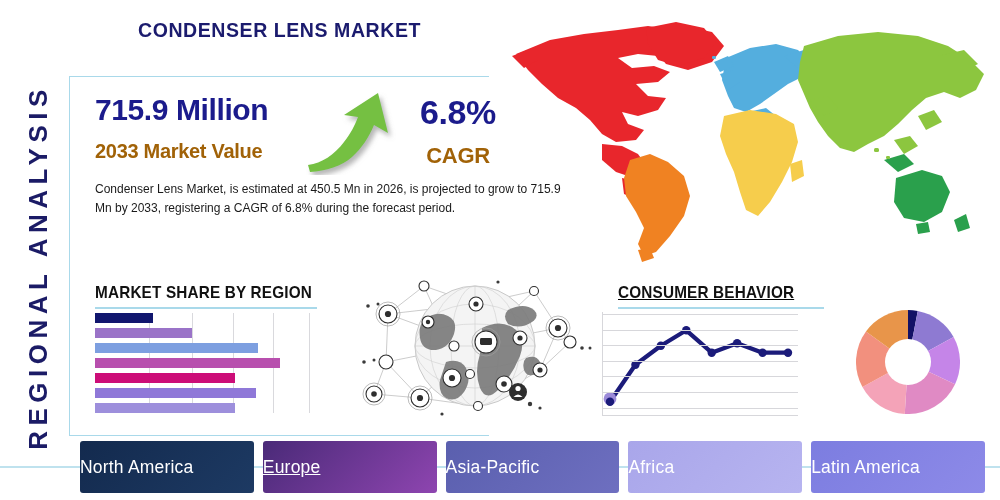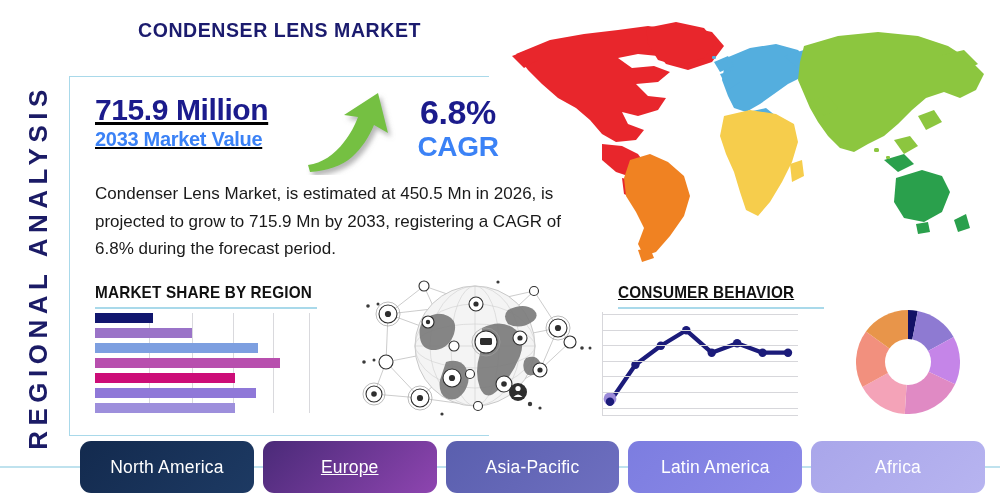--- a/index.html
+++ b/index.html
@@ -42,34 +42,34 @@
     pointer-events:none;
   }
 
   
   .kpi-row{position:absolute;left:95px;top:93px;width:420px;height:80px;}
   .kpi-value{
     font-size:30px;font-weight:700;color:#1b1b8c;line-height:1;
     white-space:nowrap;letter-spacing:-.4px;
   }
   .kpi-label{
-    font-size:20px;font-weight:700;color:#3b82f6;line-height:1.1;
-    margin-top:3px;white-space:nowrap;letter-spacing:-.3px;
-  }
-  .kpi-left{position:absolute;left:0;top:2px;text-align:left;text-decoration:underline;}
+    font-size:20px;font-weight:700;color:#a16207;line-height:1.1;
+    margin-top:15px;white-space:nowrap;letter-spacing:-.3px;
+  }
+  .kpi-left{position:absolute;left:0;top:2px;text-align:left;}
   .kpi-right{position:absolute;left:313px;top:2px;text-align:center;width:100px;}
   .kpi-right .kpi-value{font-size:34px;}
-  .kpi-right .kpi-label{font-size:28px;}
+  .kpi-right .kpi-label{font-size:22px;}
 
   .arrow-wrap{position:absolute;left:211px;top:-4px;width:92px;height:86px;}
 
   
   .desc{
     position:absolute;left:95px;top:180px;width:470px;
-    font-size:17px;line-height:1.62;color:#1a1a1a;
+    font-size:12px;line-height:1.62;color:#1a1a1a;
   }
 
   
   .sec{position:absolute;}
   .sec-title{
     font-size:17px;font-weight:700;letter-spacing:.2px;color:#111;
     white-space:nowrap;transform:scaleX(.9);transform-origin:left center;
     font-family:"Liberation Sans", sans-serif;
   }
   .sec-rule{height:1.5px;background:#a9d9ea;margin-top:4px;}
@@ -93,21 +93,21 @@
   
   .donut{position:absolute;left:856px;top:310px;width:104px;height:104px;}
   .donut-hole{
     position:absolute;left:50%;top:50%;width:46px;height:46px;
     transform:translate(-50%,-50%);background:#fff;border-radius:50%;
   }
 
   
   .tabs{position:absolute;left:80px;top:441px;width:905px;height:52px;display:flex;gap:9px;}
   .tab{
-    flex:1;border-radius:11px;display:flex;align-items:center;justify-content:center;
+    flex:1;border-radius:3px;display:flex;align-items:center;
     color:#ffffff;font-size:17.5px;letter-spacing:.2px;white-space:nowrap;
     font-family:"Liberation Sans", sans-serif;
   }
   .tabs-rule{position:absolute;left:0;top:466px;width:1000px;height:1.5px;background:#bfe2ee;z-index:-1;}
 </style>
 </head>
 <body>
 
 <div id="root">
 
@@ -367,21 +367,21 @@
   <div class="tabs" id="tabs">
       <div class="tab" style="background: linear-gradient(135deg, rgb(19, 42, 78), rgb(29, 58, 99));">
         <span>North America</span>
       </div>
       <div class="tab" style="background: linear-gradient(135deg, rgb(74, 42, 120), rgb(142, 69, 176)); text-decoration: underline;">
         <span>Europe</span>
       </div>
       <div class="tab" style="background: linear-gradient(135deg, rgb(90, 95, 174), rgb(110, 111, 192));">
         <span>Asia-Pacific</span>
       </div>
+      <div class="tab" style="background: linear-gradient(135deg, rgb(169, 166, 234), rgb(183, 180, 240));">
+        <span>Africa</span>
+      </div>
       <div class="tab" style="background: linear-gradient(135deg, rgb(124, 125, 224), rgb(141, 138, 232));">
         <span>Latin America</span>
       </div>
-      <div class="tab" style="background: linear-gradient(135deg, rgb(169, 166, 234), rgb(183, 180, 240));">
-        <span>Africa</span>
-      </div>
     </div>
 
 </div>
 
 </body></html>

